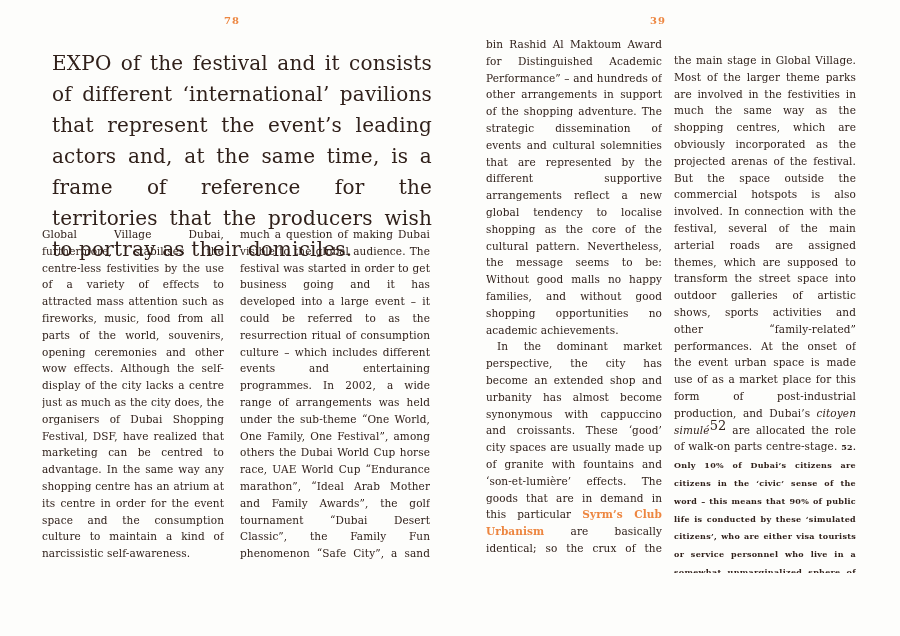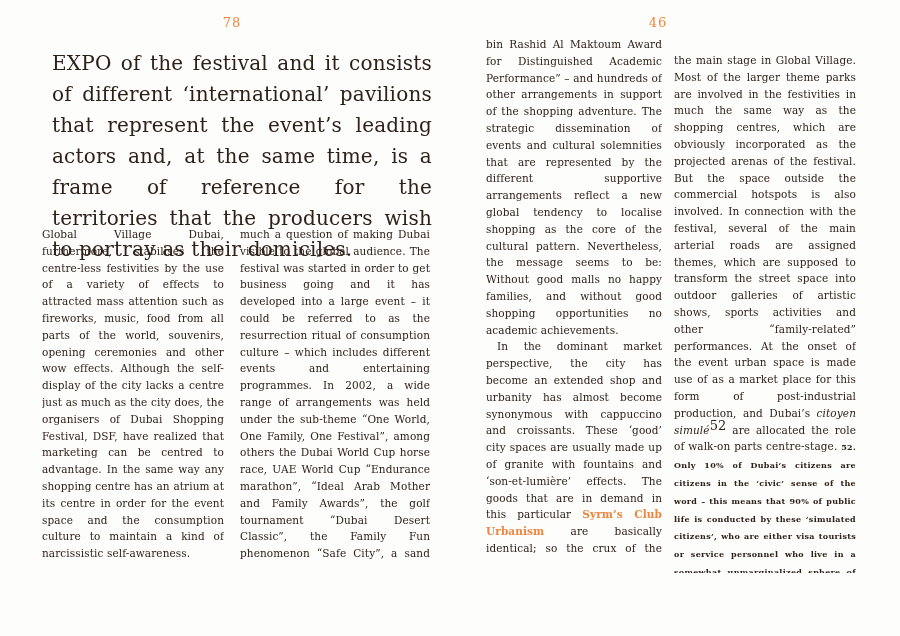--- a/index.html
+++ b/index.html
@@ -11,21 +11,21 @@
   body{
     width:900px;height:636px;
     background:var(--paper);
     font-family:"DejaVu Serif", serif;
     color:var(--ink);
     overflow:hidden;
   }
   .spread{position:relative;width:900px;height:636px;}
   .pageno{
     position:absolute;top:15px;
-    font-size:13px;font-weight:normal;
+    font-size:10px;font-weight:bold;
     color:var(--accent);
     letter-spacing:1px;
   }
   .pageno-left{left:222px;width:20px;text-align:center;}
   .pageno-right{left:648px;width:20px;text-align:center;}
   .pullquote{
     position:absolute;left:52px;top:48px;width:380px;
     font-size:20px;line-height:31px;
     text-align:justify;letter-spacing:0.2px;
   }
@@ -51,21 +51,21 @@
     background:transparent;
   }
 </style>
 </head>
 <body>
 
 <div class="spread">
 
   <div class="pageno pageno-left">78</div>
 
-  <div class="pageno pageno-right">46</div>
+  <div class="pageno pageno-right">39</div>
 
   <div class="pullquote">EXPO of the festival and it consists of different ‘international’ pavilions that represent the event’s leading actors and, at the same time, is a frame of reference for the territories that the producers wish to portray as their domiciles.</div>
 
   <div class="col" id="lp-c1">
       <p class="para"><span>Global Village Dubai, furthermore, stabilises the centre-less festivities by the use of a variety of effects to attracted mass attention such as fireworks, music, food from all parts of the world, souvenirs, opening ceremonies and other wow effects. Although the self-display of the city lacks a centre just as much as the city does, the organisers of Dubai Shopping Festival, DSF, have realized that marketing can be centred to advantage. In the same way any shopping centre has an atrium at its centre in order for the event space and the consumption culture to maintain a kind of narcissistic self-awareness.</span></p>
       <p class="para indent"></p>
     </div>
 
   <div class="col" id="lp-c2">
       <p class="para"><span>much a question of making Dubai visible to the global audience. The festival was started in order to get business going and it has developed into a large event – it could be referred to as the resurrection ritual of consumption culture – which includes different events and entertaining programmes. In 2002, a wide range of arrangements was held under the sub-theme “One World, One Family, One Festival”, among others the Dubai World Cup horse race, UAE World Cup “Endurance marathon”, “Ideal Arab Mother and Family Awards”, the golf tournament “Dubai Desert Classic”, the Family Fun phenomenon “Safe City”, a sand sculpture show, a wedding costume exhibition, various motor stunt shows and, last but not least, the “Hamdan</span></p>

